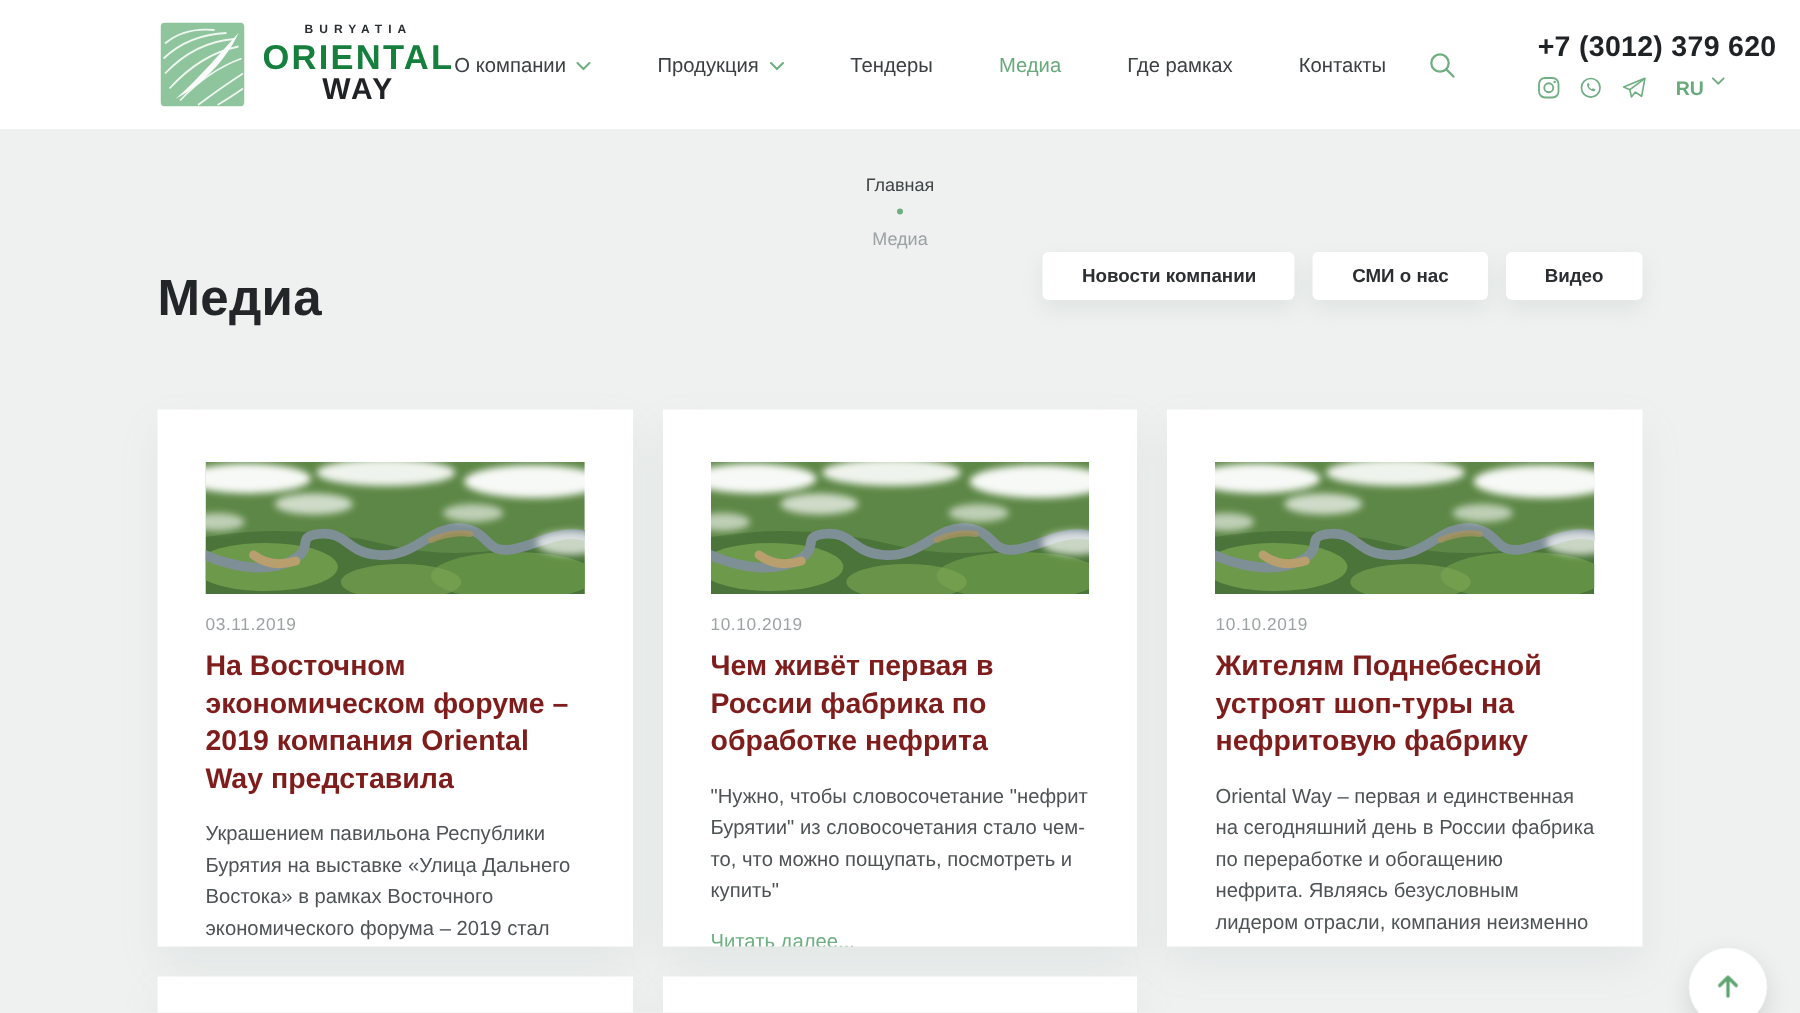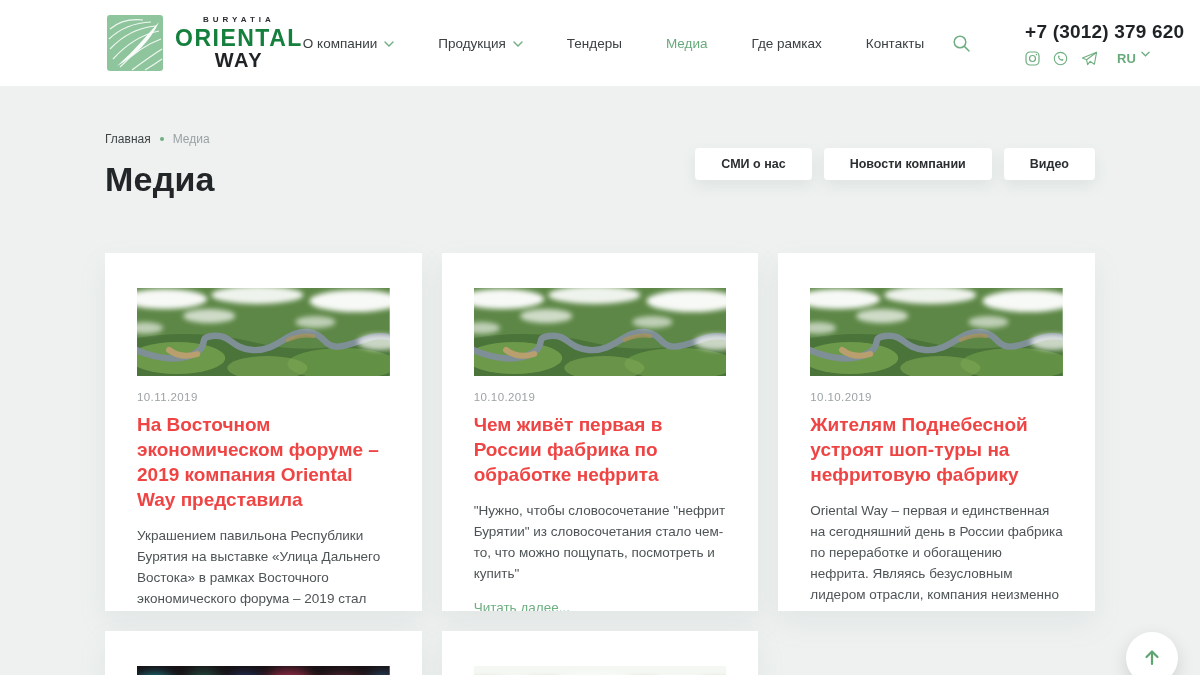--- a/index.html
+++ b/index.html
@@ -29,21 +29,21 @@
   .search-btn { margin-left:28px; cursor:pointer; display:flex; align-items:center; }
   .header-divider { width:1px; height:46px; background:#e4e8e7; margin:0 26px 0 28px; }
   .contact-block { display:flex; flex-direction:column; gap:8px; }
   .phone { font-size:19px; font-weight:700; color:#1f2325; letter-spacing:0.2px; white-space:nowrap; }
   .social-row { display:flex; align-items:center; gap:13px; }
   .social-icon { cursor:pointer; display:flex; }
   .lang { display:flex; gap:5px; color:#68aa7b; font-size:13px; font-weight:600; cursor:pointer; margin-left:6px; }
   .qr { width:45px; height:45px; margin-left:32px; display:block; cursor:pointer; }
   
   .content { padding:0 105px; }
-  .breadcrumb { margin-top:46px; display:flex; align-items:center; gap:9px; font-size:12px; }
+  .breadcrumb { margin-top:30px; display:flex; align-items:center; gap:9px; font-size:12px;flex-direction:column; }
   .breadcrumb .bc-home { color:#3f4446; cursor:pointer; }
   .breadcrumb .bc-dot { width:4px; height:4px; border-radius:50%; background:#6fae80; display:inline-block; }
   .breadcrumb .bc-current { color:#9ba1a3; }
   .title-row { display:flex; justify-content:space-between; align-items:flex-start; margin-top:2px; }
   .page-title { font-size:34px; font-weight:800; color:#232628; margin-top:12px; letter-spacing:0.2px; }
   .filters { display:flex; gap:12px; }
   .filter-btn {
     background:#ffffff; border:none; border-radius:4px;
     padding:9px 26px; font-size:12.5px; font-weight:600; color:#2b2f31;
     font-family:inherit; cursor:pointer;
@@ -58,21 +58,21 @@
   }
   .card {
     background:#ffffff;
     box-shadow:0 12px 26px rgba(140,160,155,0.12);
     padding:35px 32px 0 32px;
     cursor:pointer; overflow:hidden;
   }
   .thumb { width:100%; height:88px; overflow:hidden; background:#dfe5e3; }
   .thumb svg { width:100%; height:100%; display:block; }
   .card-date { margin-top:15px; font-size:11.5px; color:#9ca2a4; letter-spacing:0.4px; }
-  .card-title { margin-top:9px; font-size:19px; line-height:1.32; font-weight:700; color:#ef4444; }
+  .card-title { margin-top:9px; font-size:19px; line-height:1.32; font-weight:700; color:#7f1d1d; }
   .card-excerpt { margin-top:13px; font-size:13.5px; line-height:1.56; color:#4e5456; }
   .read-more {
     display:inline-block; margin-top:16px;
     font-size:13.5px; color:#6fb083; text-decoration:none;
     border-bottom:1px solid rgba(111,176,131,0.45); padding-bottom:2px;
   }
   
   .scroll-top {
     position:fixed; right:22px; bottom:-9px;
     width:52px; height:52px; border-radius:50%;
@@ -490,22 +490,22 @@
 <main class="content">
   <div class="breadcrumb">
     <a class="bc-home">Главная</a>
     <span class="bc-dot"></span>
     <span class="bc-current">Медиа</span>
   </div>
 
   <div class="title-row">
     <h1 class="page-title">Медиа</h1>
     <div class="filters">
+        <button class="filter-btn"><span>Новости компании</span></button>
         <button class="filter-btn"><span>СМИ о нас</span></button>
-        <button class="filter-btn"><span>Новости компании</span></button>
         <button class="filter-btn"><span>Видео</span></button>
       </div>
   </div>
 
   <div class="grid">
       <article class="card">
     <div class="thumb">
           <svg viewBox="0 0 252 88" preserveAspectRatio="none">
     <rect width="252" height="88" fill="#5d8746"></rect>
     <path d="M0,88 L0,50 Q60,40 120,55 T252,45 L252,88 Z" fill="#4a7439"></path>
@@ -519,21 +519,21 @@
       <ellipse cx="28" cy="11" rx="42" ry="10" opacity="0.95"></ellipse>
       <ellipse cx="120" cy="7" rx="46" ry="9" opacity="0.9"></ellipse>
       <ellipse cx="218" cy="13" rx="46" ry="11" opacity="0.95"></ellipse>
       <ellipse cx="72" cy="28" rx="26" ry="7" opacity="0.7"></ellipse>
       <ellipse cx="178" cy="34" rx="20" ry="6" opacity="0.6"></ellipse>
       <ellipse cx="242" cy="54" rx="22" ry="8" opacity="0.7"></ellipse>
       <ellipse cx="8" cy="40" rx="18" ry="6" opacity="0.6"></ellipse>
     </g>
           </svg>
         </div>
-    <div class="card-date">10.11.2019</div>
+    <div class="card-date">03.11.2019</div>
     <h3 class="card-title">На Восточном экономическом форуме – 2019 компания Oriental Way представила</h3>
     <p class="card-excerpt">Украшением павильона Республики Бурятия на выставке «Улица Дальнего Востока» в рамках Восточного экономического форума – 2019 стал стенд компании Oriental Way</p>
 
   </article>
       <article class="card">
     <div class="thumb">
           <svg viewBox="0 0 252 88" preserveAspectRatio="none">
     <rect width="252" height="88" fill="#5d8746"></rect>
     <path d="M0,88 L0,50 Q60,40 120,55 T252,45 L252,88 Z" fill="#4a7439"></path>
     <ellipse cx="40" cy="70" rx="48" ry="16" fill="#76a34f" opacity="0.8"></ellipse>

